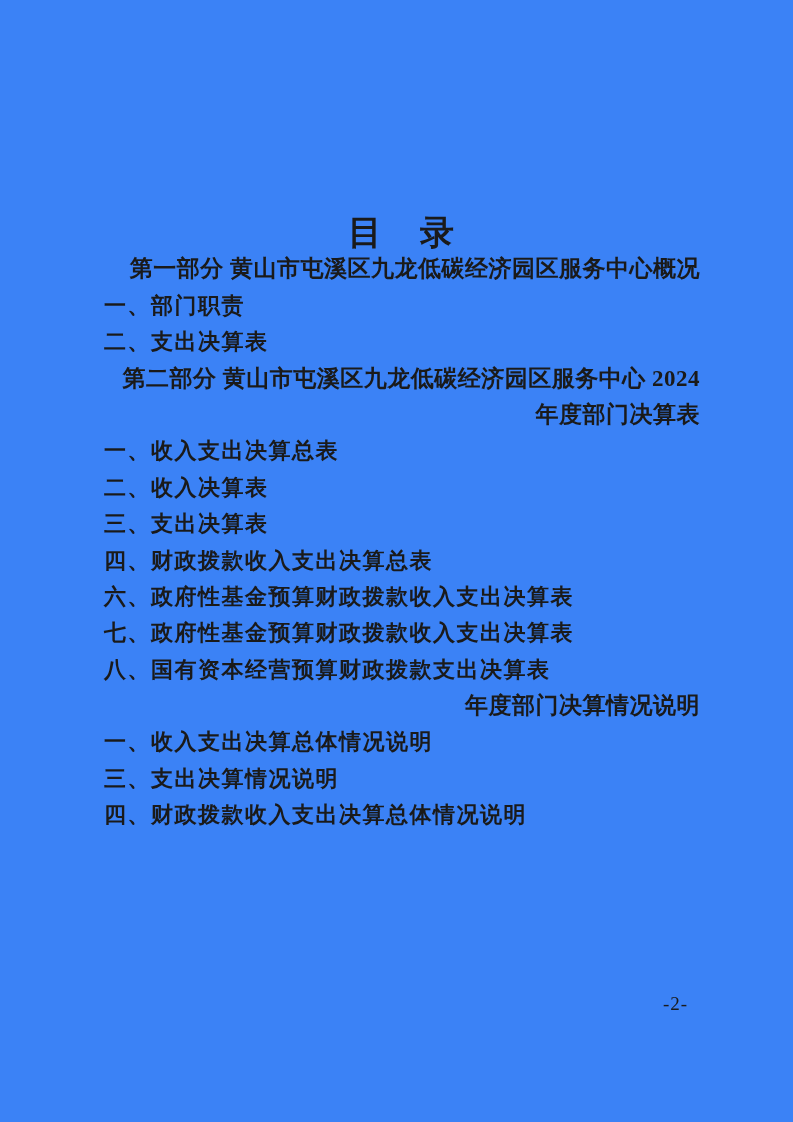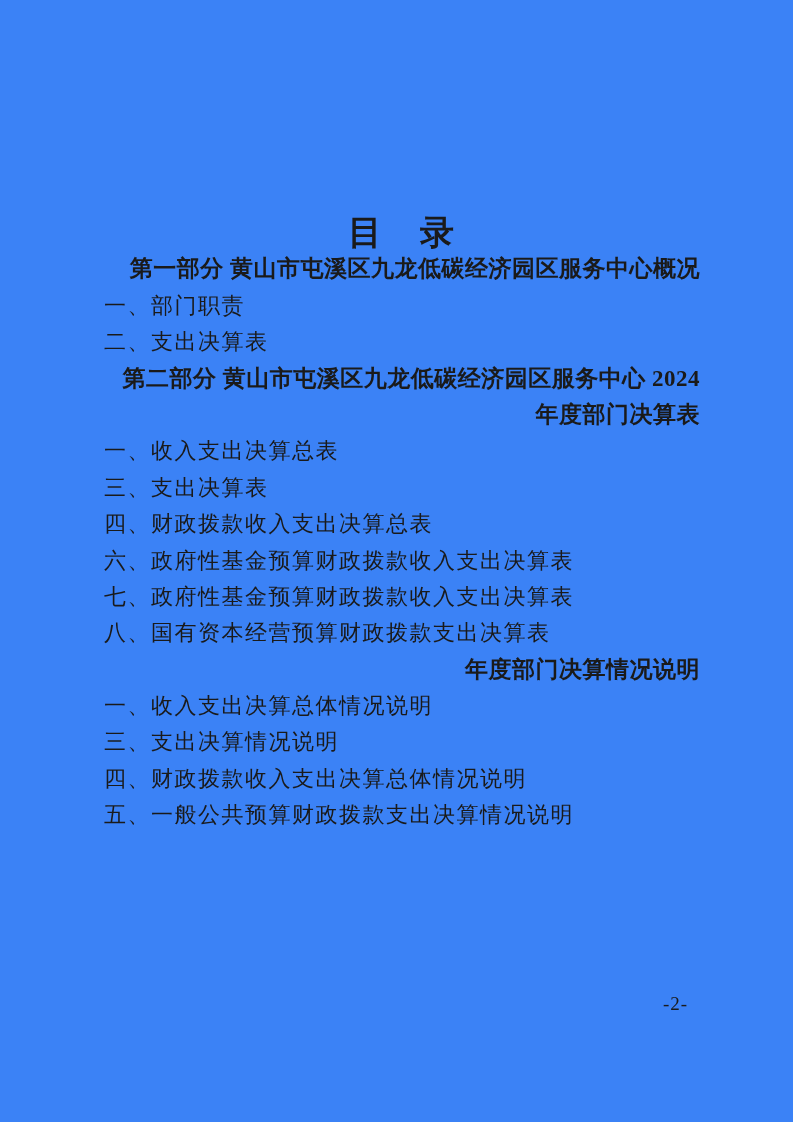--- a/index.html
+++ b/index.html
@@ -38,21 +38,21 @@
     white-space: nowrap;
   }
   .toc-heading {
     font-size: 23px;
     font-weight: 700;
     letter-spacing: 0.5px;
     text-align: right;
   }
   .toc-item {
     font-size: 22px;
-    font-weight: 400;
+    font-weight: 700;
     letter-spacing: 1.5px;
   }
   .page-number {
     position: absolute;
     left: 663px;
     top: 993px;
     font-size: 19px;
     letter-spacing: 1px;
     color: #1a1a1a;
   }
@@ -65,28 +65,28 @@
 
     <p class="doc-title">目　录</p>
 
     <p class="toc-heading">第一部分 黄山市屯溪区九龙低碳经济园区服务中心概况</p>
     <p class="toc-item">一、部门职责</p>
     <p class="toc-item">二、支出决算表</p>
 
     <p class="toc-heading">第二部分 黄山市屯溪区九龙低碳经济园区服务中心 2024</p>
     <p class="toc-heading">年度部门决算表</p>
     <p class="toc-item">一、收入支出决算总表</p>
+    <p class="toc-item">二、收入决算表</p>
     <p class="toc-item">三、支出决算表</p>
     <p class="toc-item">四、财政拨款收入支出决算总表</p>
     <p class="toc-item">六、政府性基金预算财政拨款收入支出决算表</p>
     <p class="toc-item">七、政府性基金预算财政拨款收入支出决算表</p>
     <p class="toc-item">八、国有资本经营预算财政拨款支出决算表</p>
 
     <p class="toc-heading">年度部门决算情况说明</p>
     <p class="toc-item">一、收入支出决算总体情况说明</p>
     <p class="toc-item">三、支出决算情况说明</p>
     <p class="toc-item">四、财政拨款收入支出决算总体情况说明</p>
-    <p class="toc-item">五、一般公共预算财政拨款支出决算情况说明</p>
 
   </div>
 
   <div class="page-number">-2-</div>
 </div>
 
 </body></html>

